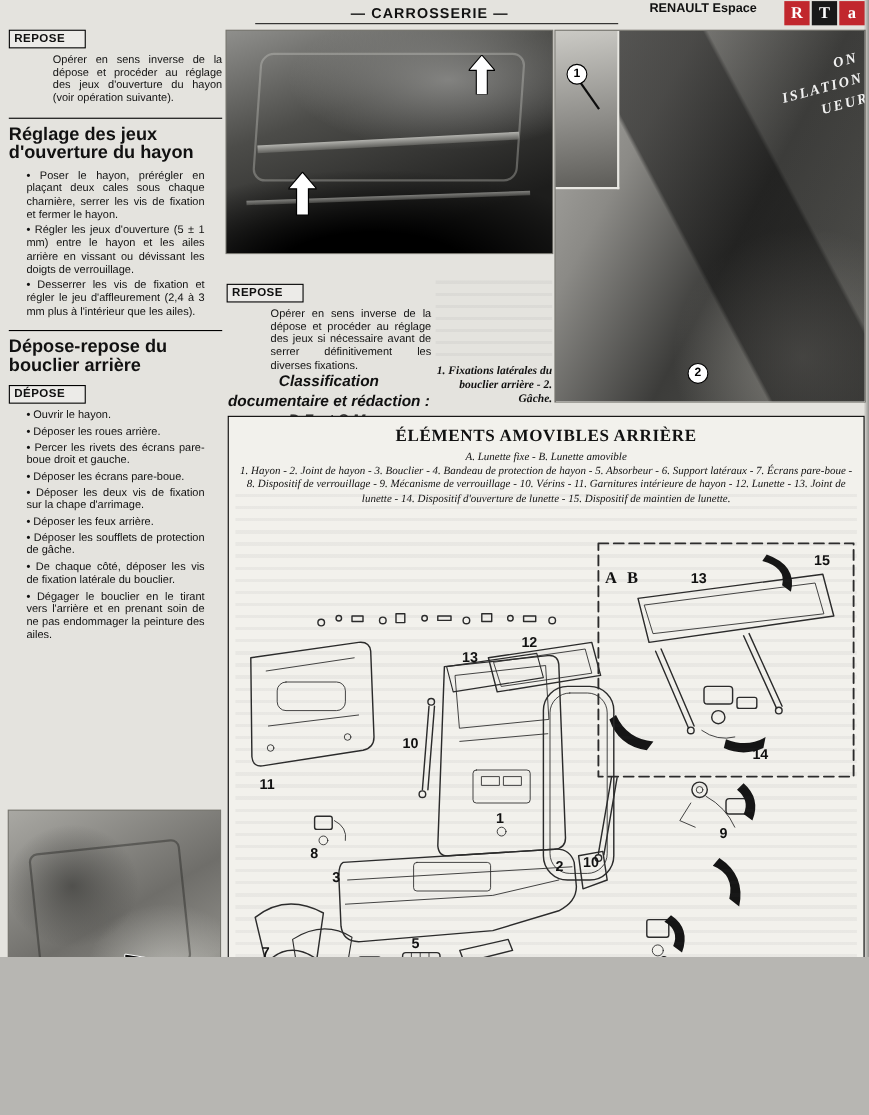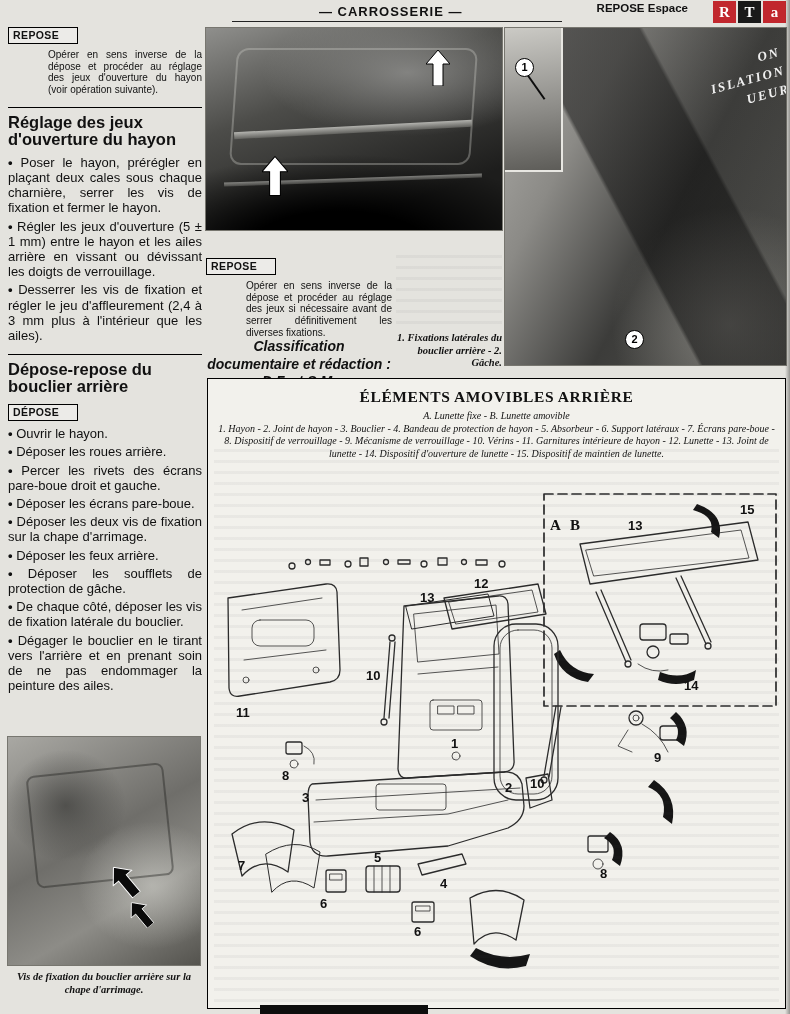--- a/index.html
+++ b/index.html
@@ -1,16 +1,16 @@
 <!DOCTYPE html>
 <html><head>
 <meta charset="utf-8">
 <style>
   html,body{margin:0;padding:0;background:#b7b6b2;}
-  .page{position:relative;width:790px;height:1014px;margin:0 auto;background:#e4e3de;
+  .page{position:relative;width:790px;height:870px;margin:0 auto;background:#e4e3de;
         font-family:"Liberation Sans",sans-serif;color:#111;overflow:hidden;}
   .page::after{content:"";position:absolute;right:0;top:0;width:5px;height:100%;
         background:linear-gradient(90deg,transparent,rgba(0,0,0,.35));pointer-events:none;}
 
   
   .hdr-section{position:absolute;top:4px;left:50%;transform:translateX(-53%);
         font-weight:bold;font-size:13px;letter-spacing:1px;}
   .hdr-rule{position:absolute;top:21px;left:232px;width:330px;height:1px;background:#222;}
   .hdr-right{position:absolute;top:2px;right:102px;text-align:center;font-weight:bold;line-height:1.1;}
   .hdr-model{font-size:11.5px;}
@@ -21,21 +21,21 @@
   .logo-red{background:#c1272d;}
   .logo-black{background:#191919;}
 
   
   .col-left{position:absolute;left:8px;top:25px;width:194px;}
   .box-label{display:inline-block;border:1px solid #000;padding:1px 18px 2px 4px;
         font-weight:bold;font-size:10.5px;letter-spacing:.4px;margin:2px 0 5px;background:rgba(255,255,255,.3);}
   .body-text{font-size:10px;line-height:1.17;text-align:justify;margin-left:40px;}
   .heading{font-size:16.5px;font-weight:bold;line-height:1.03;border-top:1px solid #000;
         padding-top:6px;margin:11px 0 7px;}
-  ul.bullets{list-style:none;margin:0 0 2px;padding:0;font-size:13px;line-height:1.17;text-align:justify;}
+  ul.bullets{list-style:none;margin:0 16px 2px;padding:0;font-size:10px;line-height:1.17;text-align:justify;}
   ul.bullets li{margin:0 0 3px;}
   ul.bullets li::before{content:"\2022  ";font-weight:bold;}
 
   
   .photo{position:absolute;overflow:hidden;box-shadow:0 0 0 1px #77766f;}
   .photo-mid{left:206px;top:28px;width:296px;height:202px;
         background:
           radial-gradient(70% 45% at 68% 22%,rgba(150,150,148,.75),transparent 70%),
           radial-gradient(120% 70% at 45% 108%,#000 25%,transparent 65%),
           linear-gradient(160deg,#8f8f8c 0%,#4c4c49 35%,#1d1d1c 80%);}
@@ -106,21 +106,21 @@
   .bottom-bar{position:absolute;left:260px;top:1005px;width:168px;height:9px;background:#0d0d0d;}
 </style>
 </head>
 <body>
 
 <div class="page">
 
   <div class="hdr-section">— CARROSSERIE —</div>
   <div class="hdr-rule"></div>
   <div class="hdr-right">
-    <div class="hdr-model">REPOSE Espace</div>
+    <div class="hdr-model">RENAULT Espace</div>
     <div class="hdr-since">depuis 97</div>
   </div>
   <div class="logo">
     <span class="logo-sq logo-red">R</span>
     <span class="logo-sq logo-black">T</span>
     <span class="logo-sq logo-red">a</span>
   </div>
 
   <div class="col-left">
     <div class="box-label">REPOSE</div>

